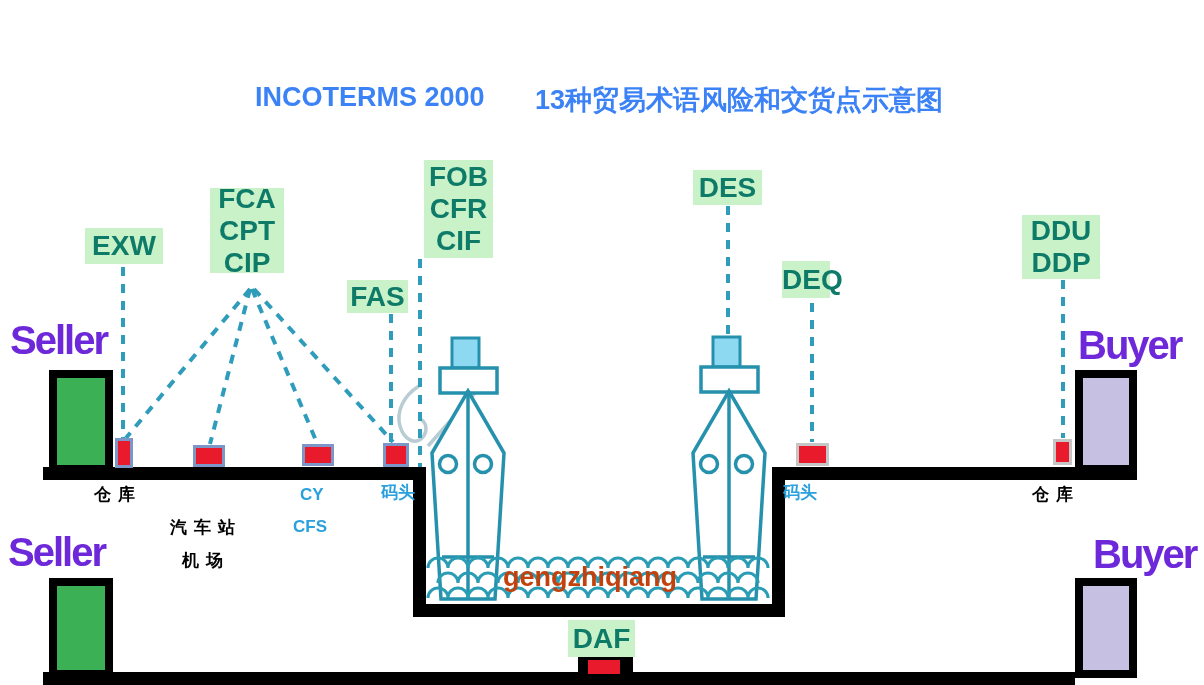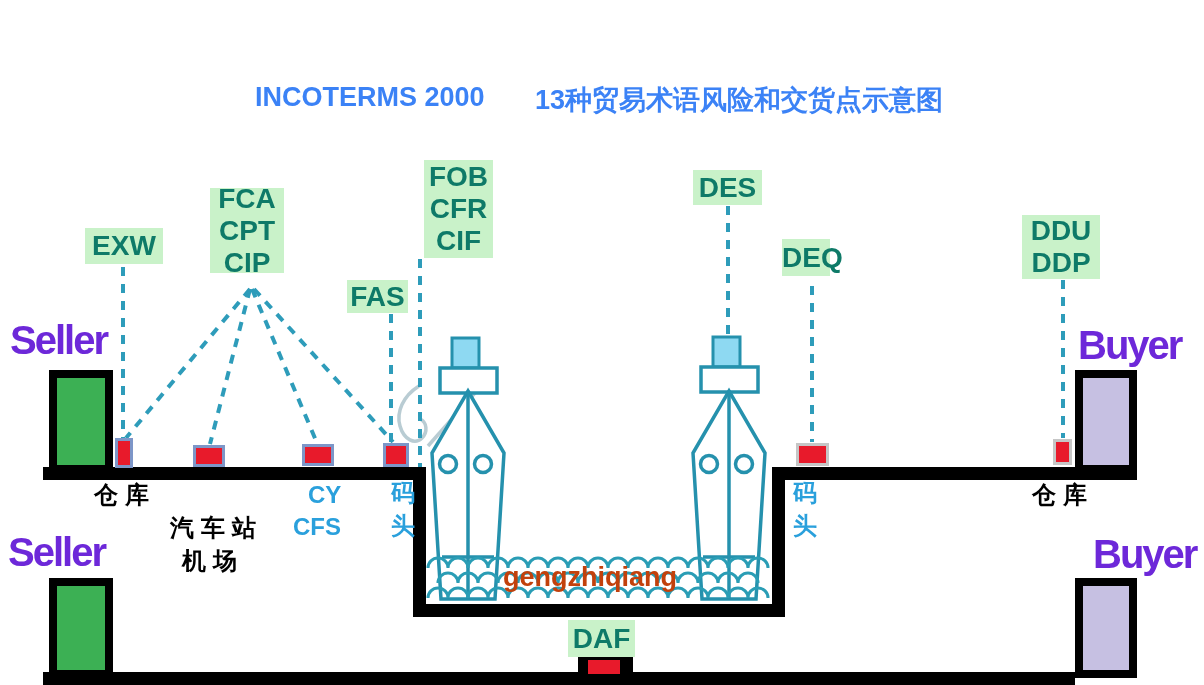--- a/index.html
+++ b/index.html
@@ -7,21 +7,21 @@
          font-family:"Liberation Sans",sans-serif;}
   
   .title{position:absolute;top:82px;color:#3b82f6;font-weight:bold;font-size:27px;white-space:nowrap;}
   
   .term{position:absolute;background:#c9f2c9;color:#0e7a68;font-weight:bold;
         font-size:28px;line-height:32px;text-align:center;
         display:flex;flex-direction:column;justify-content:center;}
   
   .party{position:absolute;color:#6d28d9;font-weight:bold;font-size:40px;letter-spacing:-2px;white-space:nowrap;}
   
-  .loc{position:absolute;color:#000;font-weight:bold;font-size:24px;line-height:33px;white-space:nowrap;}
+  .loc{position:absolute;color:#000;font-weight:bold;font-size:17px;line-height:33px;white-space:nowrap;}
   .loc.blue{color:#2aa0dc;}
   .loc.vert{width:34px;white-space:normal;word-break:break-all;text-align:right;}
   .loc.spread{letter-spacing:7px;}
   
   .building{position:absolute;border:8px solid #000;box-sizing:border-box;}
   .green{background:#3cb054;}
   .purple{background:#c6c0e2;}
   
   .ground{position:absolute;background:#000;}
   
@@ -136,35 +136,35 @@
     <div>FOB</div>
     <div>CFR</div>
     <div>CIF</div>
   </div>
   <div class="term" style="left:347px;top:280px;width:61px;height:33px;">
     <div>FAS</div>
   </div>
   <div class="term" style="left:693px;top:170px;width:69px;height:35px;">
     <div>DES</div>
   </div>
-  <div class="term" style="left:782px;top:239px;width:48px;height:37px;">
+  <div class="term" style="left:782px;top:261px;width:48px;height:37px;">
     <div>DEQ</div>
   </div>
   <div class="term" style="left:1022px;top:215px;width:78px;height:64px;">
     <div>DDU</div>
     <div>DDP</div>
   </div>
   <div class="term" style="left:568px;top:620px;width:67px;height:37px;">
     <div>DAF</div>
   </div>
 
   <div class="loc spread" style="left:94px;top:478px;">仓库</div>
   <div class="loc spread" style="left:170px;top:511px;">汽车站</div>
   <div class="loc spread" style="left:182px;top:544px;">机场</div>
-  <div class="loc blue" style="left:308px;top:478px;">CY</div>
+  <div class="loc blue" style="left:300px;top:478px;">CY</div>
   <div class="loc blue" style="left:293px;top:510px;">CFS</div>
   <div class="loc blue vert" style="left:381px;top:476px;">码头</div>
   <div class="loc blue vert" style="left:783px;top:476px;">码头</div>
   <div class="loc spread" style="left:1032px;top:478px;">仓库</div>
 
   <div class="watermark" style="left:503px;top:562px;">gengzhiqiang</div>
 
 </div>
 
 </body></html>

